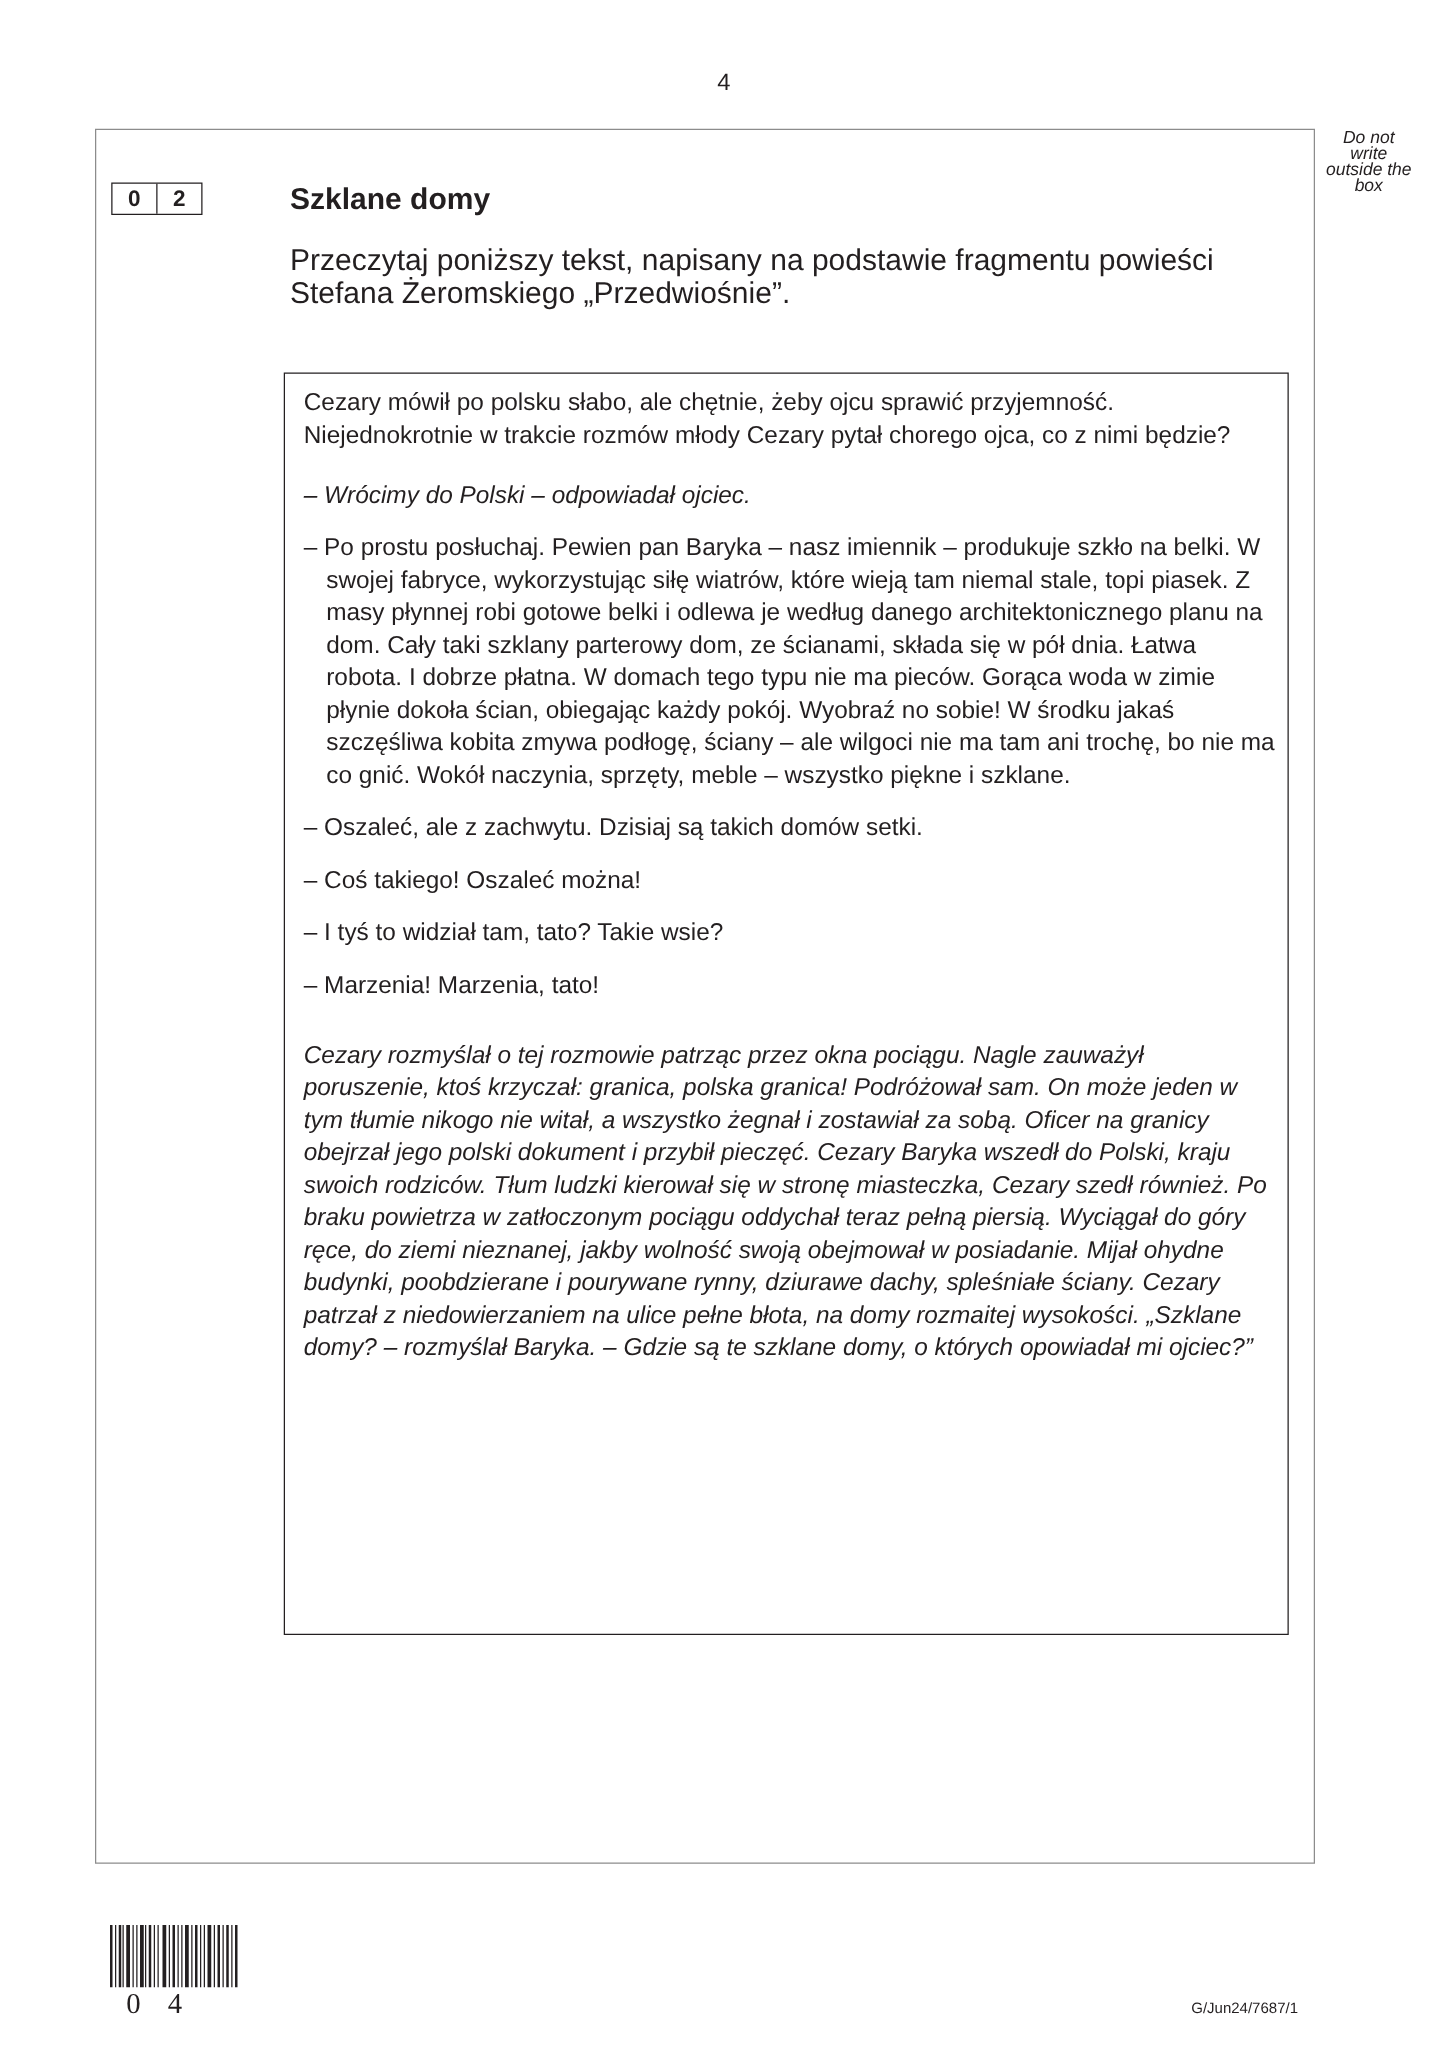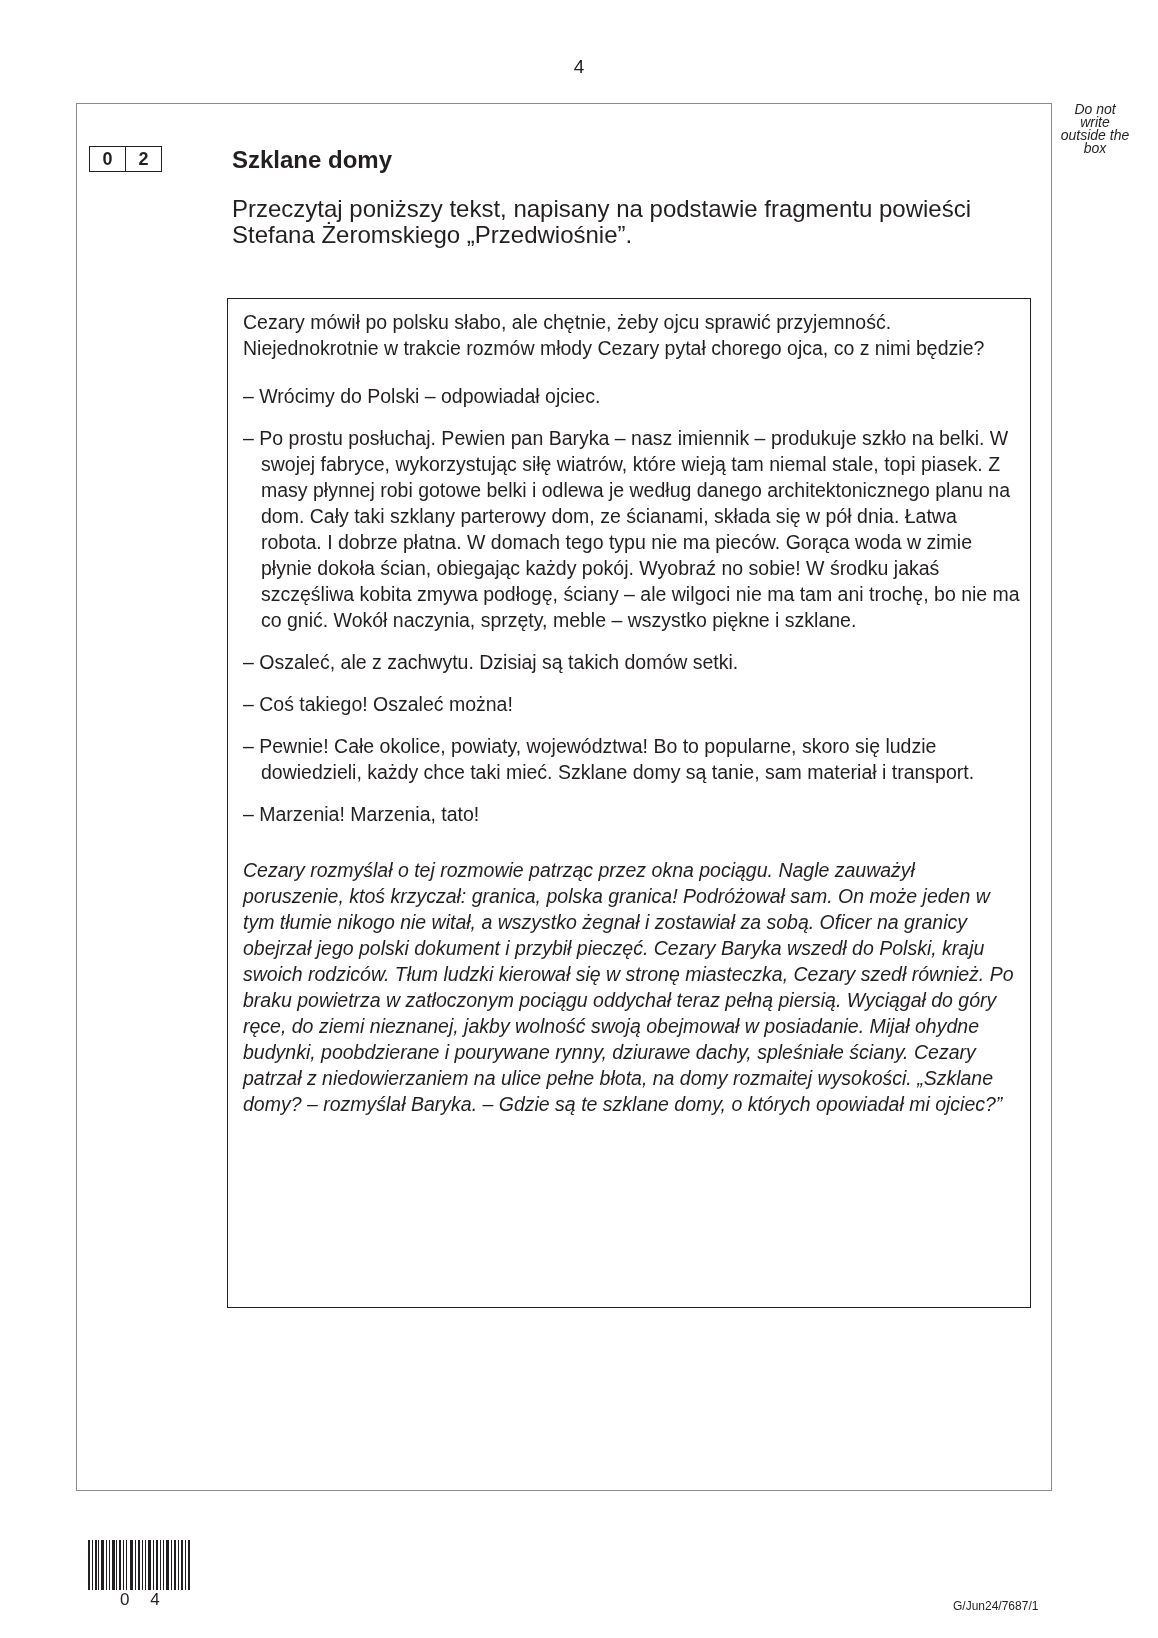--- a/index.html
+++ b/index.html
@@ -38,29 +38,29 @@
     .text-box {
       position: absolute; left: 227px; top: 298px; width: 804px; height: 1010px;
       border: 1.5px solid #231f20; box-sizing: border-box;
       padding: 10px 10px 0 15px;
       font-size: 19.5px; line-height: 26px;
     }
     .text-box p { margin: 0; }
     .text-box p.dlg {
       padding-left: 18px; text-indent: -18px; margin-top: 16px;
     }
-    .text-box p.gap { margin-top: 16px; }
+    .text-box p.gap { margin-top: 16px; font-style: italic; }
     .text-box p.narr { margin-top: 30px; font-style: italic; }
     .barcode {
       position: absolute; left: 88px; top: 1540px; width: 104px; height: 50px;
       display: flex; align-items: stretch;
     }
     .barcode-num {
-      position: absolute; left: 120px; top: 1590px; font-family: Liberation Sans, sans-serif;
-      font-size: 17px; letter-spacing: 8px;
+      position: absolute; left: 101px; top: 1590px; font-family: Liberation Serif, serif;
+      font-size: 23px; letter-spacing: 8px;
     }
     .ref-code {
       position: absolute; left: 953px; top: 1599px; font-size: 12px;
     }
   </style>
 </head>
 <body>
 
 <div class="page-number">4</div>
 <div class="margin-note">Do not write outside the box</div>
@@ -73,21 +73,21 @@
 </div>
 <div class="q-title">Szklane domy</div>
 <div class="instruction">Przeczytaj poniższy tekst, napisany na podstawie fragmentu powieści Stefana Żeromskiego „Przedwiośnie”.</div>
 
 <div class="text-box">
   <p>Cezary mówił po polsku słabo, ale chętnie, żeby ojcu sprawić przyjemność. Niejednokrotnie w trakcie rozmów młody Cezary pytał chorego ojca, co z nimi będzie?</p>
   <p class="dlg gap" style="margin-top:22px">– Wrócimy do Polski – odpowiadał ojciec.</p>
   <p class="dlg">– Po prostu posłuchaj.  Pewien pan Baryka – nasz imiennik – produkuje szkło na belki. W swojej fabryce, wykorzystując siłę wiatrów, które wieją tam niemal stale, topi piasek.  Z masy płynnej robi gotowe belki i odlewa je według danego architektonicznego planu na dom.  Cały taki szklany parterowy dom, ze ścianami, składa się w pół dnia.  Łatwa robota.  I dobrze płatna.  W domach tego typu nie ma pieców.  Gorąca woda w zimie płynie dokoła ścian, obiegając każdy pokój.  Wyobraź no sobie!  W środku jakaś szczęśliwa kobita zmywa podłogę, ściany – ale wilgoci nie ma tam ani trochę, bo nie ma co gnić.  Wokół naczynia, sprzęty, meble – wszystko piękne i szklane.</p>
   <p class="dlg">– Oszaleć, ale z zachwytu.  Dzisiaj są takich domów setki.</p>
   <p class="dlg">– Coś takiego!  Oszaleć można!</p>
-  <p class="dlg">– Pewnie!  Całe okolice, powiaty, województwa!  Bo to popularne, skoro się ludzie dowiedzieli, każdy chce taki mieć.  Szklane domy są tanie, sam materiał i transport.</p>
+  <p class="dlg">– I tyś to widział tam, tato?  Takie wsie?</p>
   <p class="dlg">– Marzenia!  Marzenia, tato!</p>
   <p class="narr">Cezary rozmyślał o tej rozmowie patrząc przez okna pociągu.  Nagle zauważył poruszenie, ktoś krzyczał: granica, polska granica!  Podróżował sam.  On może jeden w tym tłumie nikogo nie witał, a wszystko żegnał i zostawiał za sobą.  Oficer na granicy obejrzał jego polski dokument i przybił pieczęć.  Cezary Baryka wszedł do Polski, kraju swoich rodziców.  Tłum ludzki kierował się w stronę miasteczka, Cezary szedł również.  Po braku powietrza w zatłoczonym pociągu oddychał teraz pełną piersią.  Wyciągał do góry ręce, do ziemi nieznanej, jakby wolność swoją obejmował w posiadanie.  Mijał ohydne budynki, poobdzierane i pourywane rynny, dziurawe dachy, spleśniałe ściany.  Cezary patrzał z niedowierzaniem na ulice pełne błota, na domy rozmaitej wysokości.  „Szklane domy? – rozmyślał Baryka. – Gdzie są te szklane domy, o których opowiadał mi ojciec?”</p>
 </div>
 
 <div class="barcode">
   <svg width="104" height="50">
     <g fill="#231f20">
       <rect x="0" y="0" width="2" height="50"></rect>
         <rect x="4" y="0" width="1" height="50"></rect>
       <rect x="7" y="0" width="2" height="50"></rect>

